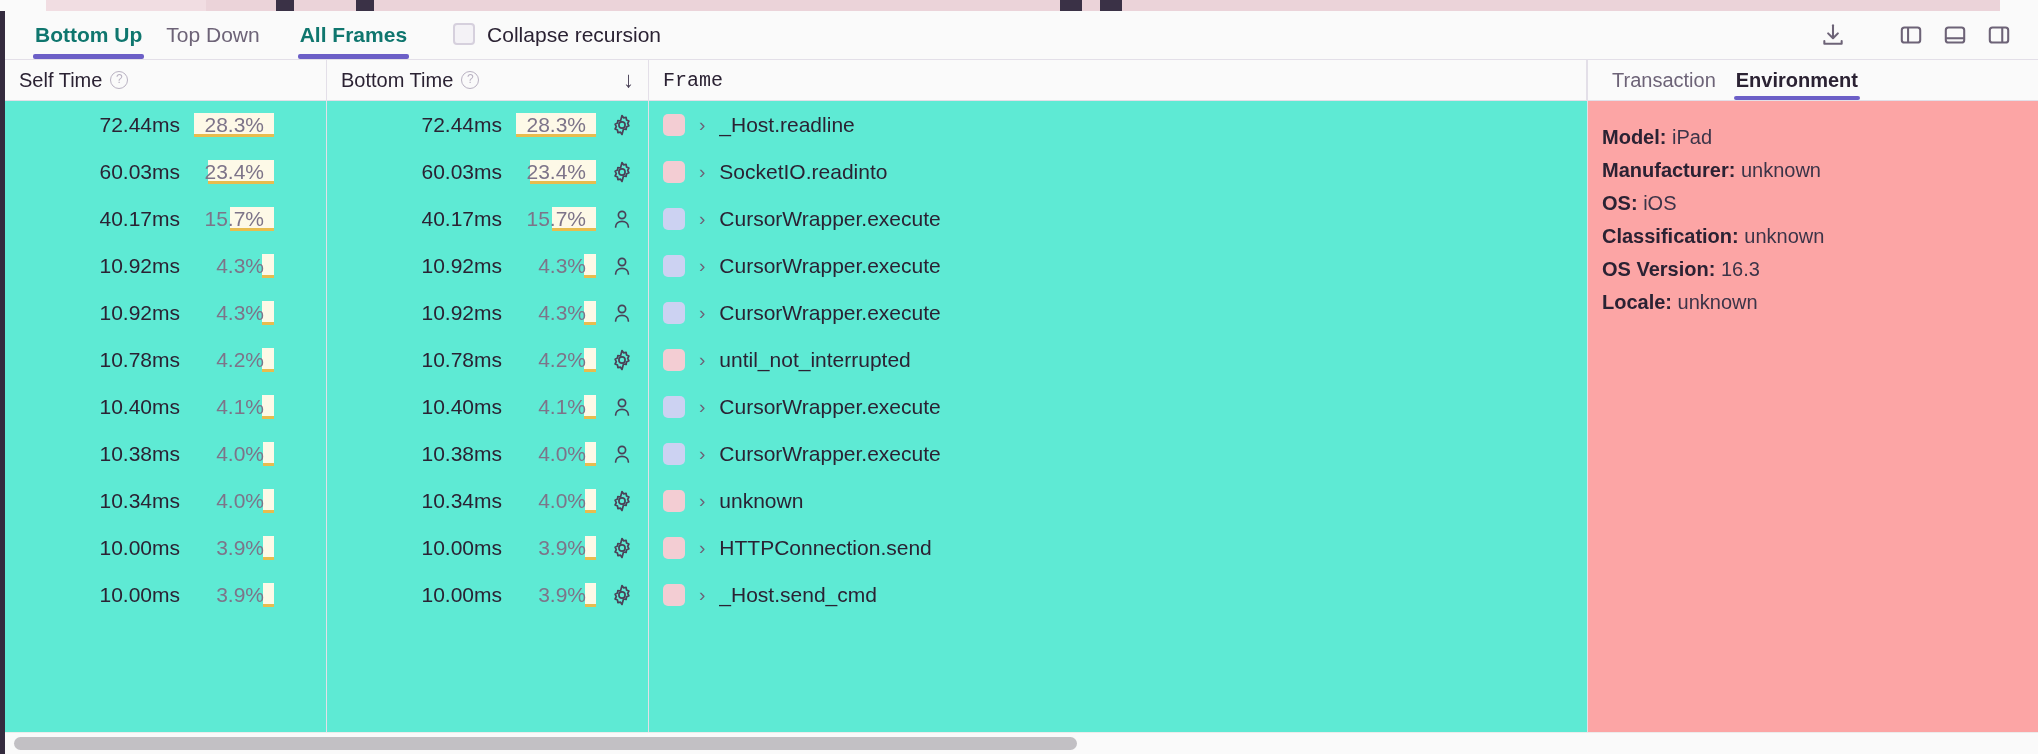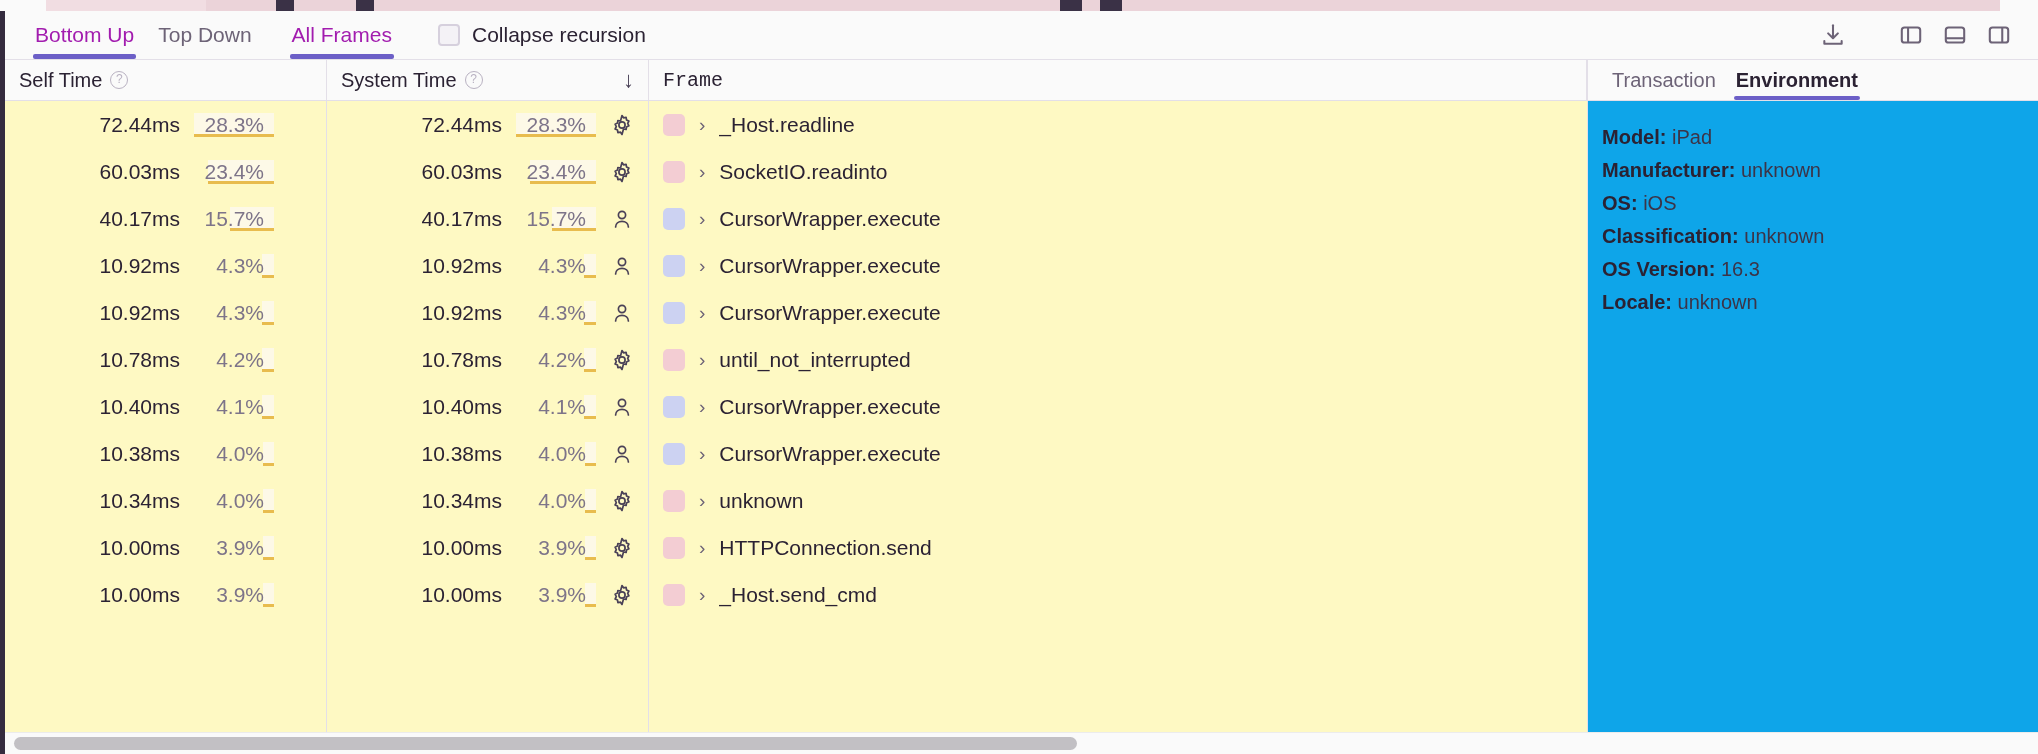--- a/index.html
+++ b/index.html
@@ -41,29 +41,29 @@
   .tab-group { display: flex; align-items: center; height: 100%; }
   .tab {
     position: relative; height: 100%;
     display: flex; align-items: center;
     padding: 0 12px;
     font-size: 21px;
     color: #6d6377;
     cursor: pointer;
     white-space: nowrap;
   }
-  .tab.active { color: #a21caf; font-weight: normal; }
+  .tab.active { color: #0f766e; font-weight: bold; }
   .tab.active::after {
     content: ""; position: absolute; left: 10px; right: 10px; bottom: 0;
     height: 5px; background: #6c5fc7; border-radius: 2px;
   }
   .tab-sep { width: 16px; }
 
   .collapse-wrap {
-    display: flex; align-items: center; gap: 12px;
+    display: flex; align-items: flex-start; gap: 12px;
     margin-left: 34px; cursor: pointer;
   }
   .cbx {
     width: 22px; height: 22px;
     border: 2px solid #d6d0dd; border-radius: 4px;
     background: #f4f2f6;
   }
   .collapse-label { font-size: 21px; color: #2b2233; white-space: nowrap; }
 
   .toolbar-right {
@@ -80,21 +80,21 @@
   .body {
     flex: 1 1 auto; display: flex; min-height: 0;
     border-top: 1px solid #e3dfe8;
   }
 
   
   .table-pane {
     flex: 1 1 auto; min-width: 0;
     display: flex; flex-direction: column;
     border-right: 1px solid #e3dfe8;
-    background: #fef9c3;
+    background: #5eead4;
   }
   .thead {
     display: flex; height: 41px; flex: 0 0 41px;
     background: #fafafa;
     border-bottom: 1px solid #e3dfe8;
     font-size: 20px; color: #2b2233;
   }
   .th {
     display: flex; align-items: center;
     border-right: 1px solid #e3dfe8;
@@ -162,21 +162,21 @@
   .fname { color: #2b2233; white-space: nowrap; overflow: hidden; text-overflow: ellipsis; }
 
   
   .col-guides { position: absolute; inset: 0; pointer-events: none; }
   .guide { position: absolute; top: 0; bottom: 0; width: 1px; background: #e3dfe8; }
 
   
   .detail-pane {
     width: 450px; flex: 0 0 450px;
     display: flex; flex-direction: column;
-    background: #0ea5e9;
+    background: #fca5a5;
   }
   .detail-tabs {
     height: 41px; flex: 0 0 41px;
     background: #fafafa;
     border-bottom: 1px solid #e3dfe8;
     display: flex; align-items: center;
     padding-left: 14px;
   }
   .dtab {
     position: relative; height: 100%;
@@ -280,21 +280,21 @@
 
   <div class="body">
 
     <div class="table-pane">
       <div class="thead">
         <div class="th th-self">
           <span>Self Time</span>
           <span class="qmark">?</span>
         </div>
         <div class="th th-total">
-          <span>System Time</span>
+          <span>Bottom Time</span>
           <span class="qmark">?</span>
           <span class="sort-arrow">↓</span>
         </div>
         <div class="th th-frame">
           <span>Frame</span>
         </div>
       </div>
 
       <div class="tbody">
         <div class="col-guides">

